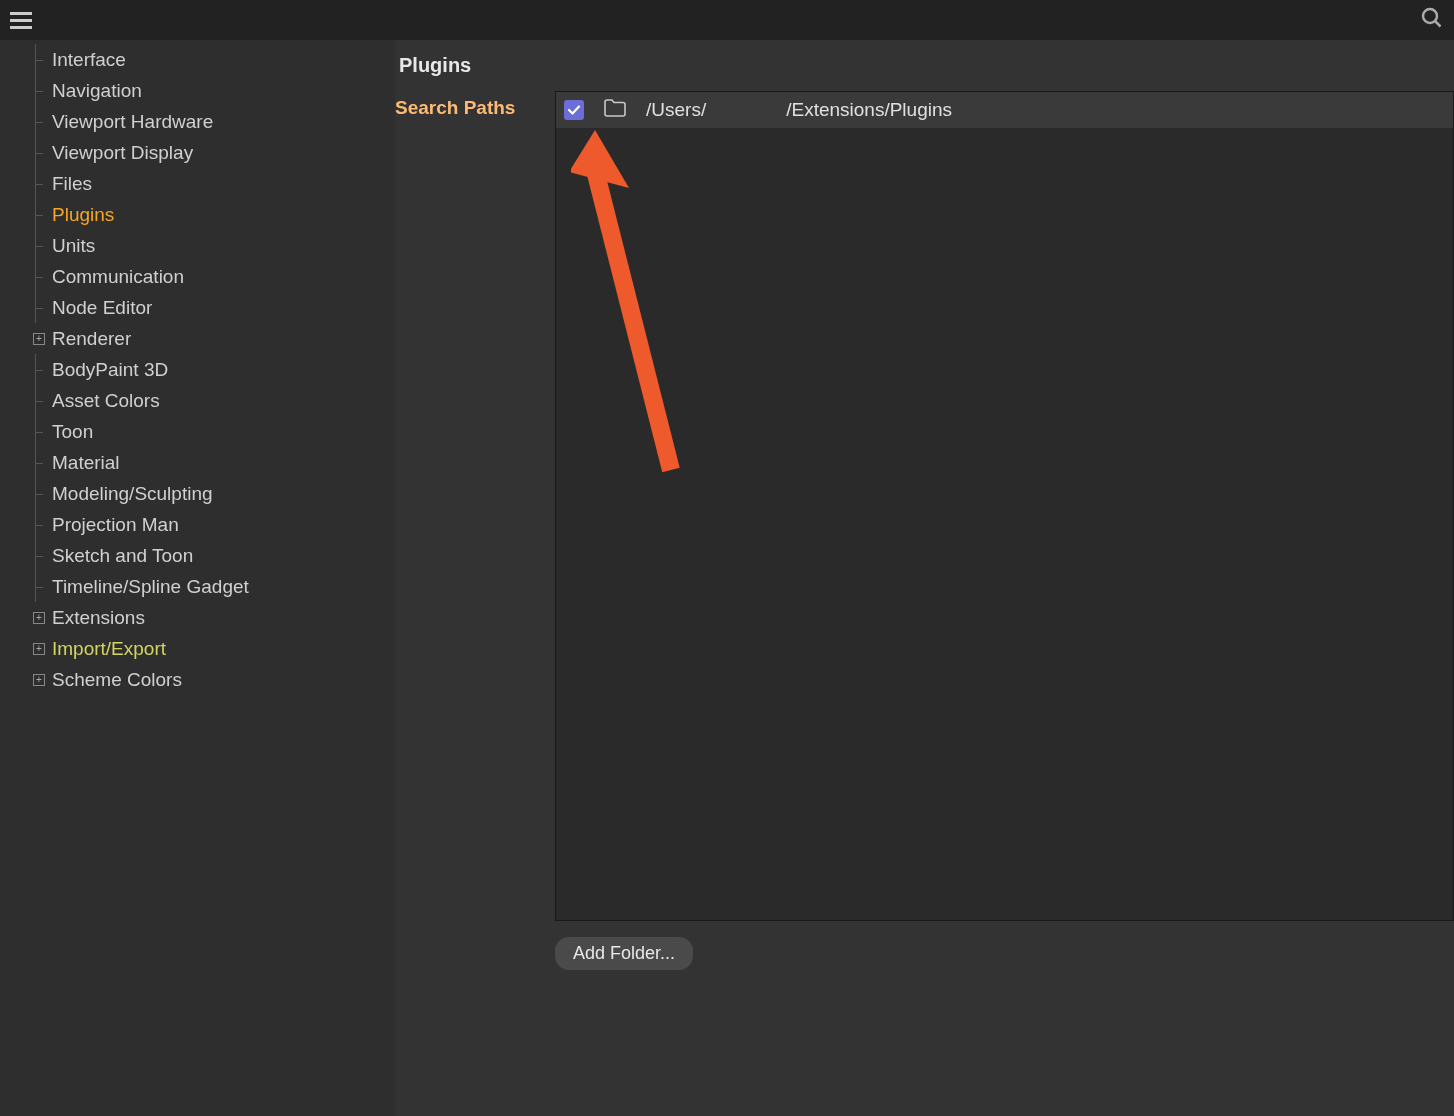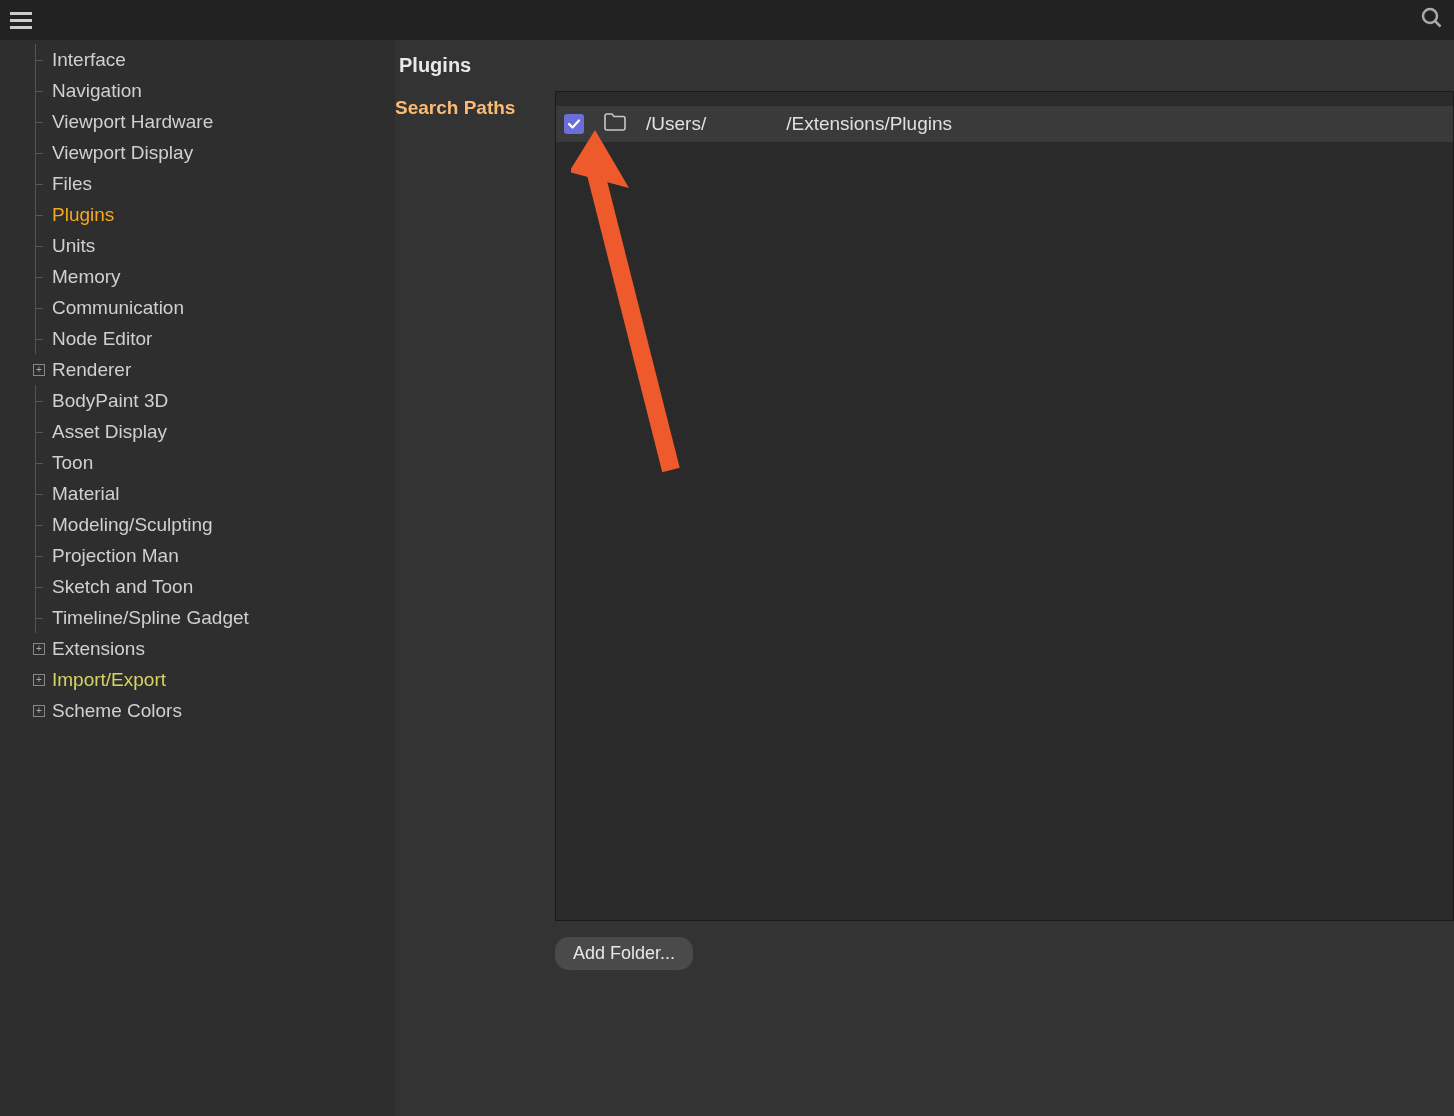--- a/index.html
+++ b/index.html
@@ -139,21 +139,20 @@
       height: 830px;
       overflow-y: auto;
     }
     .path-row {
       display: flex;
       align-items: center;
       height: 36px;
       padding: 0 8px;
       gap: 20px;
       background: #3a3a3a;
-      margin-top: 14px;
     }
     .checkbox {
       width: 20px;
       height: 20px;
       background: #6b6dd8;
       border-radius: 3px;
       display: flex;
       align-items: center;
       justify-content: center;
       cursor: pointer;
@@ -251,26 +250,20 @@
       <div class="tree-item">
         <div class="tree-indent">
           <div class="tree-connector"></div>
         </div>
         <span class="tree-label">Units</span>
       </div>
       <div class="tree-item">
         <div class="tree-indent">
           <div class="tree-connector"></div>
         </div>
-        <span class="tree-label">Memory</span>
-      </div>
-      <div class="tree-item">
-        <div class="tree-indent">
-          <div class="tree-connector"></div>
-        </div>
         <span class="tree-label">Communication</span>
       </div>
       <div class="tree-item">
         <div class="tree-indent">
           <div class="tree-connector"></div>
         </div>
         <span class="tree-label">Node Editor</span>
       </div>
       <div class="tree-item">
         <div class="tree-indent">
@@ -281,21 +274,21 @@
       <div class="tree-item">
         <div class="tree-indent">
           <div class="tree-connector"></div>
         </div>
         <span class="tree-label">BodyPaint 3D</span>
       </div>
       <div class="tree-item">
         <div class="tree-indent">
           <div class="tree-connector"></div>
         </div>
-        <span class="tree-label">Asset Display</span>
+        <span class="tree-label">Asset Colors</span>
       </div>
       <div class="tree-item">
         <div class="tree-indent">
           <div class="tree-connector"></div>
         </div>
         <span class="tree-label">Toon</span>
       </div>
       <div class="tree-item">
         <div class="tree-indent">
           <div class="tree-connector"></div>

